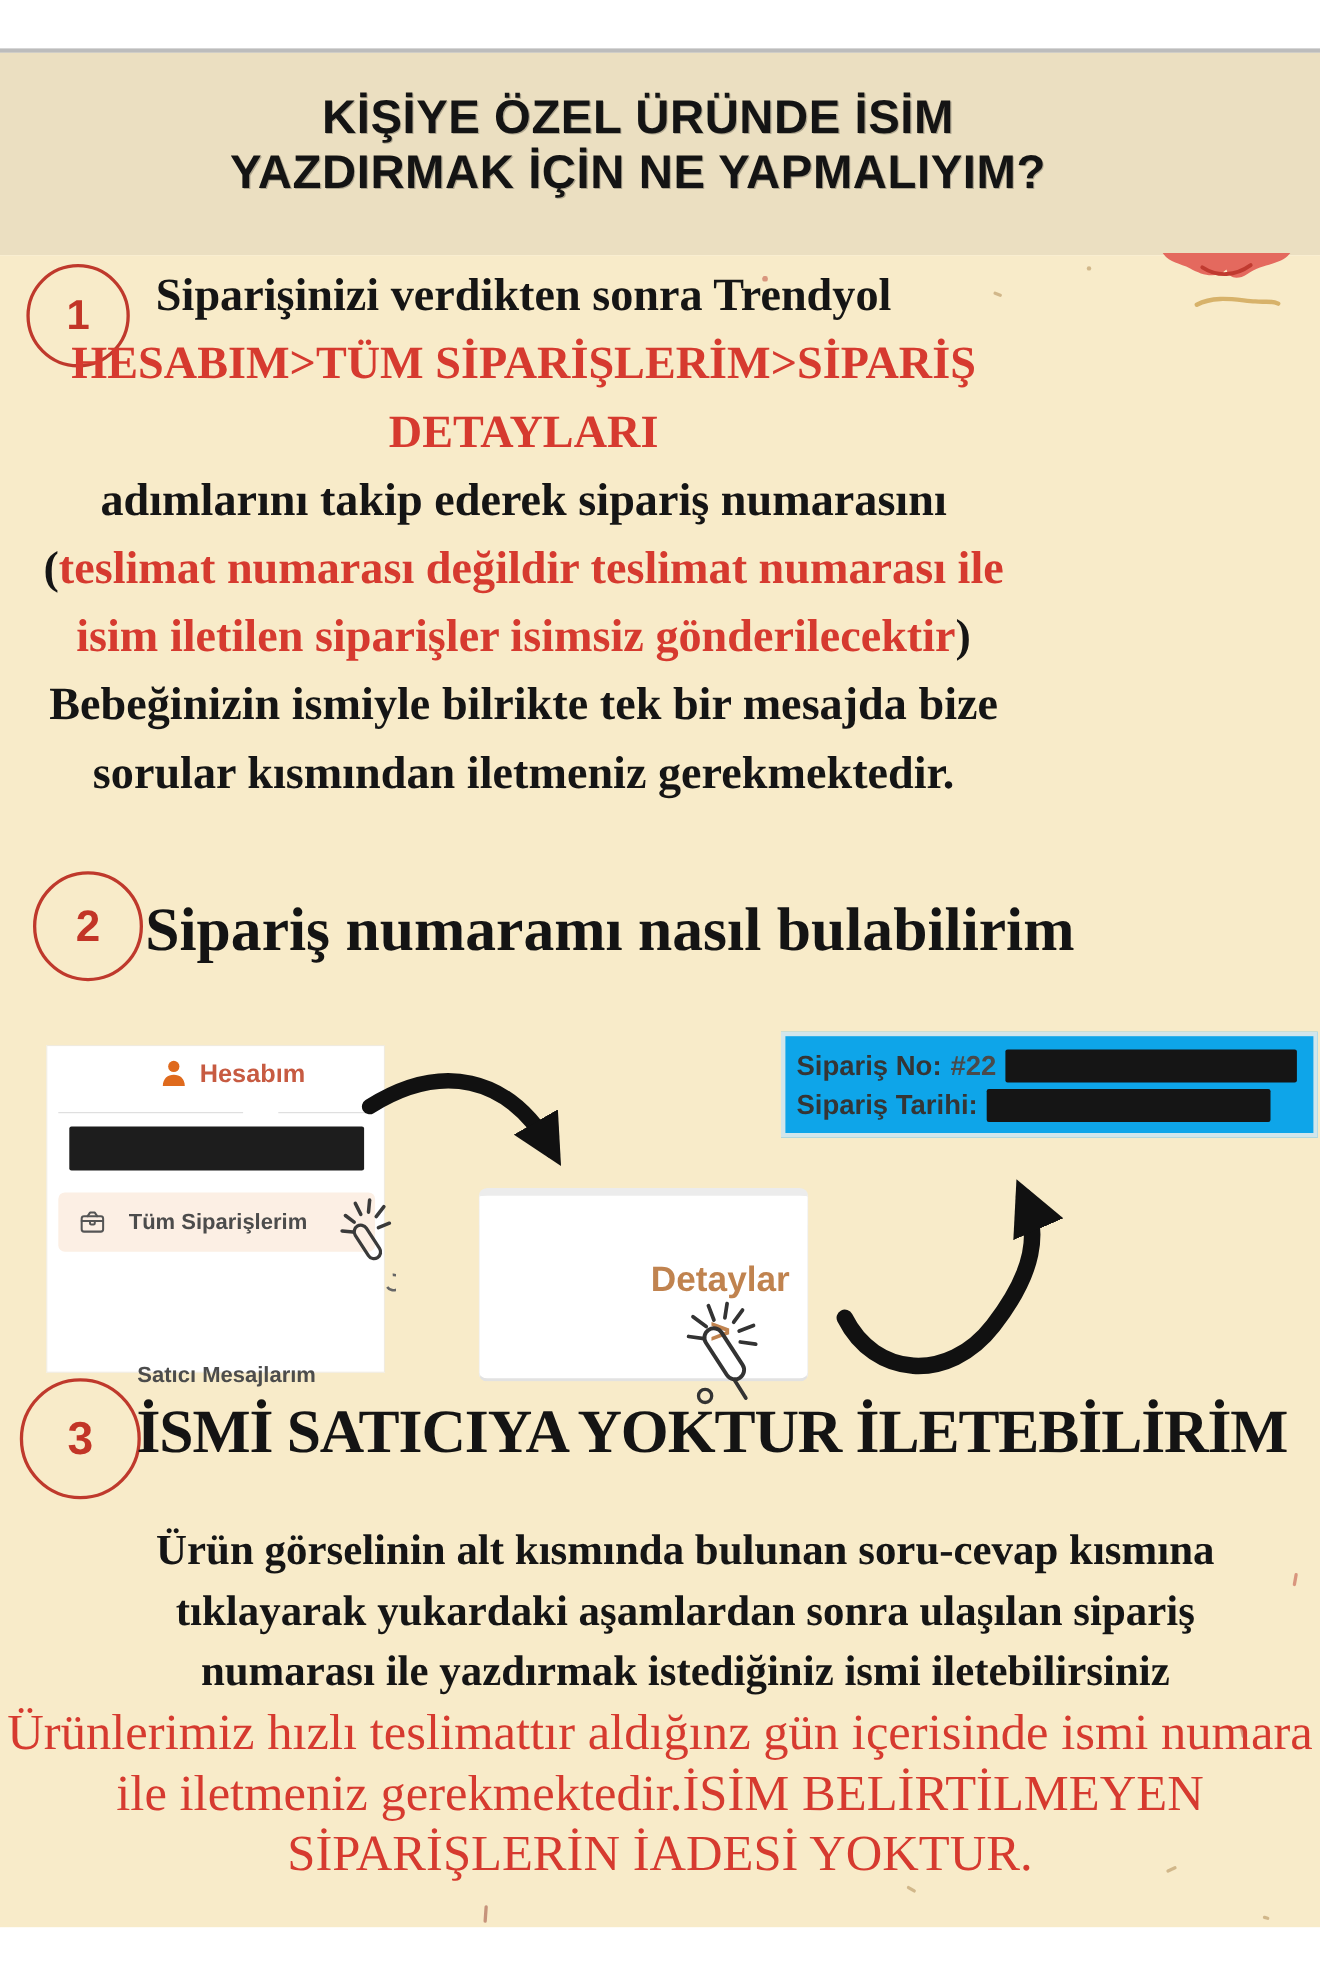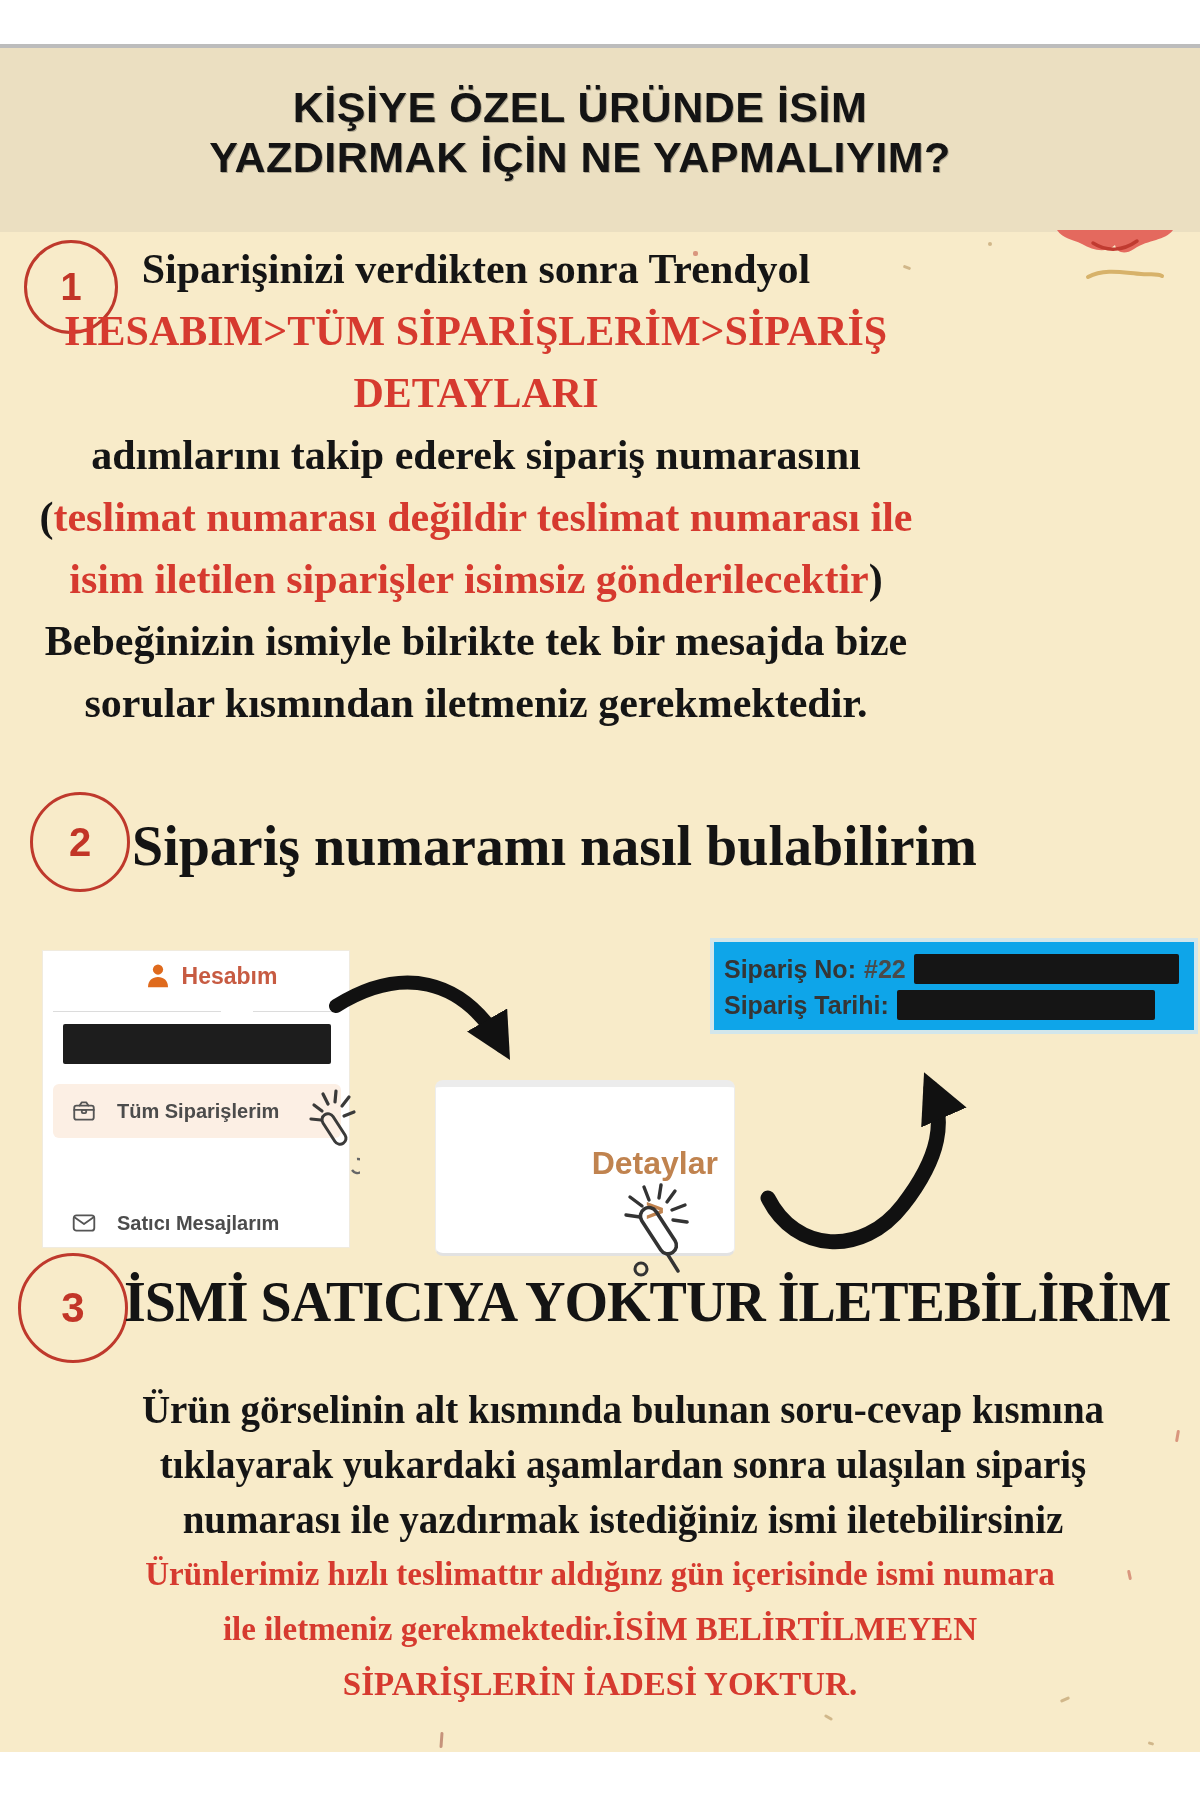--- a/index.html
+++ b/index.html
@@ -46,21 +46,21 @@
   #acc-header{position:absolute;top:10px;left:0;right:0;display:flex;align-items:center;justify-content:center;gap:9px;padding-left:28px;}
   #acc-header .hes-label{color:#c75b42;font-weight:700;font-size:23px;}
   .acc-div{position:absolute;top:60px;height:1px;background:#dcdcdc;}
   #acc-div-l{left:10px;width:168px;}
   #acc-div-r{left:210px;right:10px;}
   #acc-redact{position:absolute;left:20px;top:73px;width:268px;height:40px;background:#1d1d1d;border-radius:2px;}
   .menu-item{position:absolute;left:10px;width:288px;display:flex;align-items:center;gap:20px;padding-left:18px;box-sizing:border-box;}
   .menu-item .mi-label{color:#4c4c4c;font-weight:600;font-size:20px;white-space:nowrap;}
   #menu-item-0{top:133px;height:54px;background:#fcefe4;border-radius:6px;}
   #menu-item-1{top:202px;height:44px;}
-  #menu-item-2{top:252px;height:40px;}
+  #menu-item-2{top:268px;height:40px;flex-direction:column;}
 
   
   #details-card{left:435px;top:848px;width:300px;height:176px;background:#ffffff;
     border:1px solid #ededed;border-top:7px solid #ececec;border-bottom:3px solid #e2e2e2;
     border-radius:8px;box-sizing:border-box;}
   #detaylar-link{position:absolute;right:16px;top:58px;display:flex;align-items:center;gap:10px;
     color:#c0834f;font-weight:600;font-size:32px;flex-direction:column;}
   #finger-doodle{position:absolute;left:180px;top:96px;}
 
   
@@ -73,21 +73,21 @@
   #ord-bar-1{width:265px;}
   #ord-bar-2{width:258px;}
 
   
   #step3-title{left:124px;top:1038px;font-family:"Liberation Serif",serif;font-weight:700;
     font-size:56px;letter-spacing:-1px;color:#141414;white-space:nowrap;}
   #step3-text{left:0;top:1150px;width:1200px;text-align:center;
     font-family:"Liberation Serif",serif;font-weight:700;font-size:39px;color:#151515;margin-left:23px;}
   #step3-text .ln{height:55px;line-height:55px;white-space:nowrap;}
   #step3-red{left:0;top:1315px;width:1200px;text-align:center;
-    font-family:"Liberation Serif",serif;font-weight:700;font-size:33px;color:#d63a2f;}
+    font-family:"Liberation Serif",serif;font-weight:400;font-size:46px;color:#d63a2f;}
   #step3-red .ln{height:55px;line-height:55px;white-space:nowrap;}
 
   
   .speck{position:absolute;border-radius:2px;opacity:.55;}
   svg{display:block;}
 </style>
 </head>
 <body>
 
 <div id="page">

